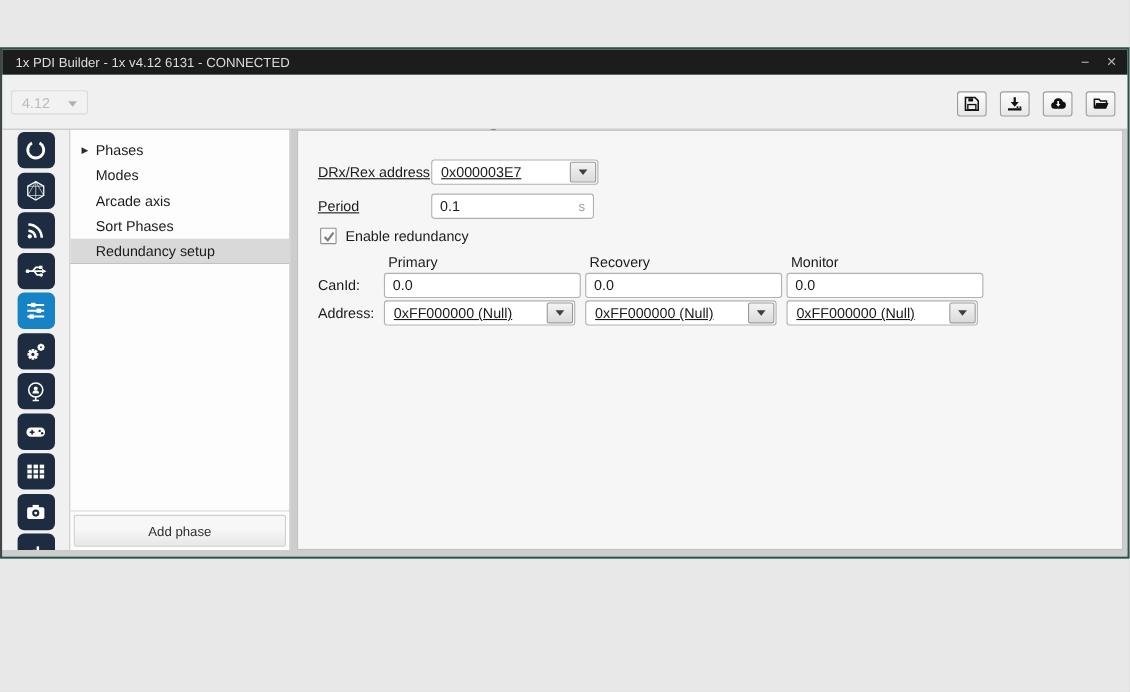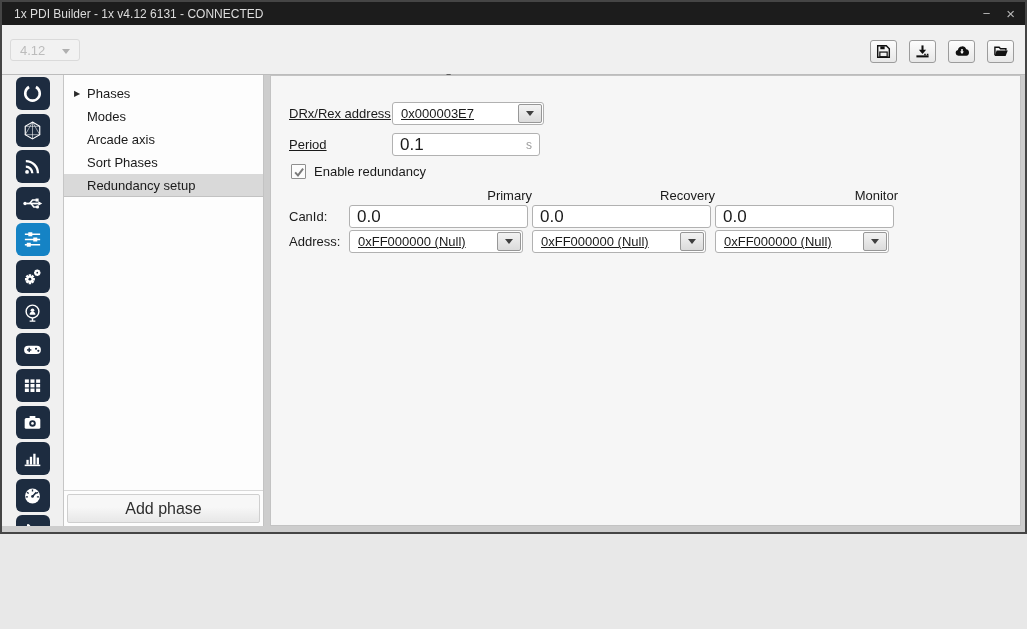--- a/index.html
+++ b/index.html
@@ -1,18 +1,18 @@
 <!DOCTYPE html>
 <html><head>
 <meta charset="utf-8">
 <style>
   * { box-sizing: border-box; margin: 0; padding: 0; }
   body { font-family: "Liberation Sans", sans-serif; background: #e8e8e8; }
-  .window { position: relative; width: 1027px; height: 534px; border: 2px solid #454545;
-            background: #5eead4; overflow: hidden; font-size: 13px; color: #1a1a1a; }
+  .window { position: relative; width: 1027px; height: 465px; border: 2px solid #454545;
+            background: #5eead4; overflow: hidden; font-size: 13px; color: #1a1a1a; margin-top: 43px; }
 
   
   .titlebar { position: absolute; top: 0; left: 0; right: 0; height: 23px; background: #1c1c1c;
               color: #dcdcdc; display: flex; align-items: center; padding: 0 10px 0 12px; font-size: 12px; }
   .titlebar .spacer { flex: 1; }
   .win-btn { color: #b8b8b8; margin-left: 16px; font-size: 13px; line-height: 1; cursor: default; }
   .win-btn.close { font-size: 15px; }
 
   
   .toolbar { position: absolute; top: 23px; left: 0; right: 0; height: 50px; background: #f0f0f0;
@@ -41,48 +41,48 @@
   .nav-icon.selected { background: #1583c5; }
 
   .treepanel { width: 200px; background: #fdfdfd; border-right: 1px solid #c3c3c3;
                display: flex; flex-direction: column; }
   .tree { flex: 1; padding-top: 7px; border-bottom: 1px solid #d8d8d8; }
   .tree-item { height: 23px; line-height: 23px; padding-left: 23px; position: relative; white-space: nowrap; }
   .tree-item .expander { position: absolute; left: 10px; top: 0; font-size: 8px; color: #2b2b2b; }
   .tree-item.selected { background: #d9d9d9; box-shadow: inset 0 -1px 0 #c2c2c2; }
   .add-phase { margin: 3px; height: 29px; border: 1px solid #cfcfcf; border-radius: 2px;
                background: linear-gradient(#f7f7f7 45%, #e7e7e7); font-family: inherit;
-               font-size: 16px; color: #2e2e2e; }
+               font-size: 12px; color: #2e2e2e; }
 
   .mainpanel { flex: 1; margin-left: 6px; background: #f6f6f6; border: 1px solid #c3c3c3;
                padding: 26px 0 0 18px; position: relative; overflow: hidden; }
 
   
   .form-row { display: flex; align-items: center; height: 23px; margin-bottom: 8px; }
   .form-row label { width: 103px; text-decoration: underline; }
   .field { background: #fff; border: 1px solid #b1b1b1; border-radius: 3px; height: 23px;
            display: flex; align-items: center; font-size: 13px; color: #1a1a1a; }
   input.raw { border: none; outline: none; background: transparent; font-family: inherit;
-              font-size: 17px; color: #1a1a1a; flex: 1; min-width: 0; padding: 0; }
+              font-size: 13px; color: #1a1a1a; flex: 1; min-width: 0; padding: 0; }
   .textfield { padding: 0 7px; }
   .unit { color: #9b9b9b; font-size: 12px; }
   .combo { padding: 0 1px; text-decoration: underline; }
   .combo-text { flex: 1; padding-left: 7px; white-space: nowrap; overflow: hidden; }
   .combo-btn { width: 24px; height: 19px; border: 1px solid #979797; border-radius: 2px; flex: none;
                background: linear-gradient(#f3f3f3, #dbdbdb); display: flex; align-items: center;
                justify-content: center; }
   .tri { width: 0; height: 0; border-left: 4px solid transparent; border-right: 4px solid transparent;
          border-top: 5px solid #3f3f3f; }
 
   .check-row { display: flex; align-items: flex-start; gap: 8px; margin: 8px 0 8px 2px; height: 16px; }
   .checkbox { width: 15px; height: 15px; border: 1px solid #8f8f8f; border-radius: 1px;
               background: #fcfcfc; display: flex; align-items: center; justify-content: center; }
 
   
-  .header-row { display: flex; margin-left: 60px; height: 15px; text-align: right; }
+  .header-row { display: flex; margin-left: 60px; height: 15px; }
   .header-cell { width: 183px; padding-left: 4px; }
   .table-row { display: flex; align-items: center; height: 23px; margin-top: 2px; }
   .row-label { width: 60px; }
   .cell { width: 183px; }
   .cell .textfield { width: 179px; }
   .cell .combo { width: 174px; justify-content: center; }
 </style>
 </head>
 <body>
 

